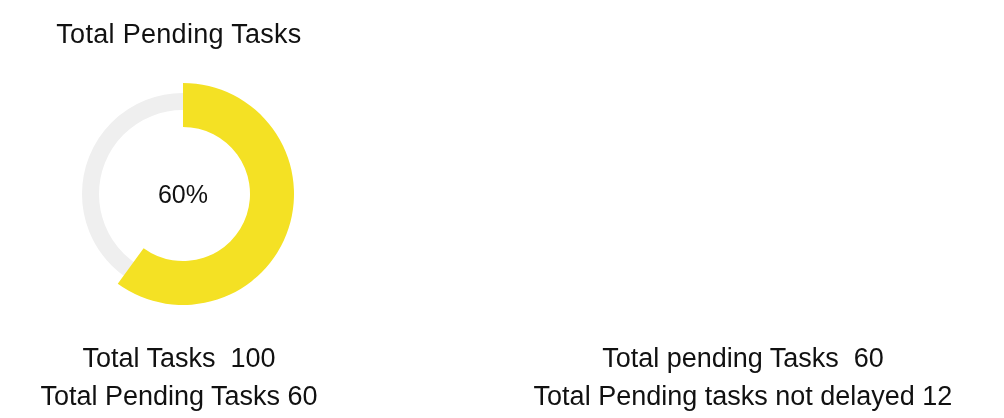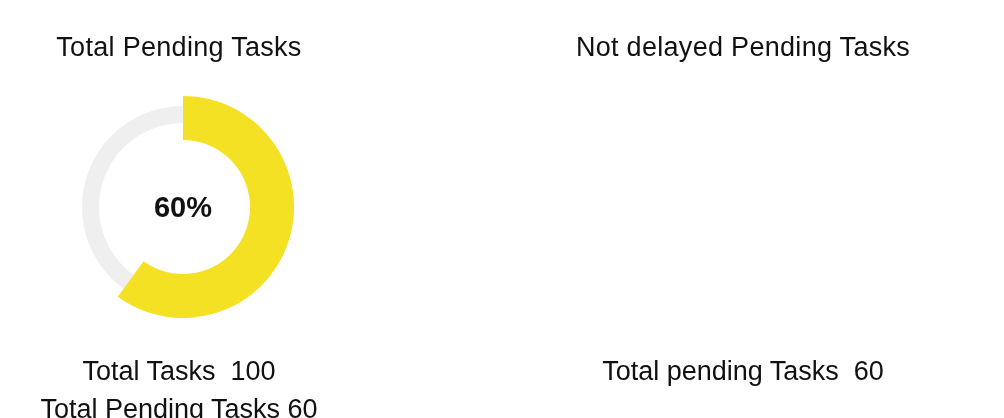--- a/index.html
+++ b/index.html
@@ -1,30 +1,30 @@
 <!DOCTYPE html>
 <html><head>
 <meta charset="utf-8">
 <style>
   html, body { margin:0; padding:0; background:#ffffff; }
   body { width:1004px; height:418px; position:relative; overflow:hidden;
          font-family:"Liberation Sans", sans-serif; color:#111; }
-  .panel { position:absolute; top:16px; width:502px; height:351px; }
+  .panel { position:absolute; top:3px; width:502px; height:351px; }
   .panel.left { left:0; }
   .panel.right { left:502px; }
   .title { position:absolute; top:16px; left:0; width:100%; text-align:center;
            font-size:27px; font-weight:500; letter-spacing:0.3px; }
   .panel.left .title { left:-72px; }
   .panel.right .title { left:-10px; }
   .donut { position:absolute; top:79px; width:224px; height:224px; }
   .panel.left .donut { left:71px; }
   .panel.right .donut { left:129px; }
   .center-label { position:absolute; top:0; left:0; width:224px; height:224px;
                   display:flex; align-items:center; justify-content:center;
-                  font-size:29px; font-weight:700; }
+                  font-size:25px; font-weight:400; }
   .stats { position:absolute; top:336px; width:100%; text-align:center; font-size:27px; line-height:38px; }
   .panel.left .stats { left:-72px; }
   .panel.right .stats { left:-10px; }
   .stats div { white-space:pre; }
 </style>
 </head>
 <body>
 
 <div class="panel left">
   <div class="title">Total Pending Tasks</div>
@@ -37,17 +37,17 @@
     </svg>
     <div class="center-label">60%</div>
   </div>
   <div class="stats">
     <div>Total Tasks  100</div>
     <div>Total Pending Tasks 60</div>
   </div>
 </div>
 
 <div class="panel right">
-  <div class="title">Not delayed Pending Tasks</div>
   <div class="stats">
     <div>Total pending Tasks  60</div>
+    <div>Total Pending tasks not delayed 12</div>
   </div>
 </div>
 
 </body></html>

